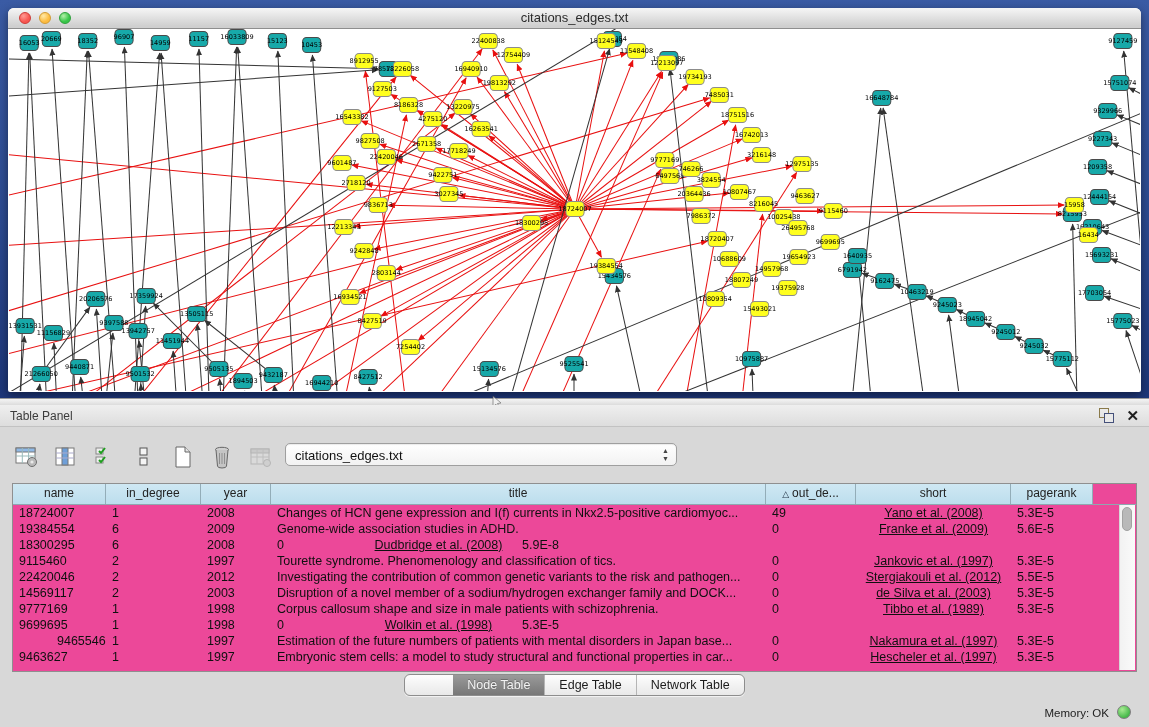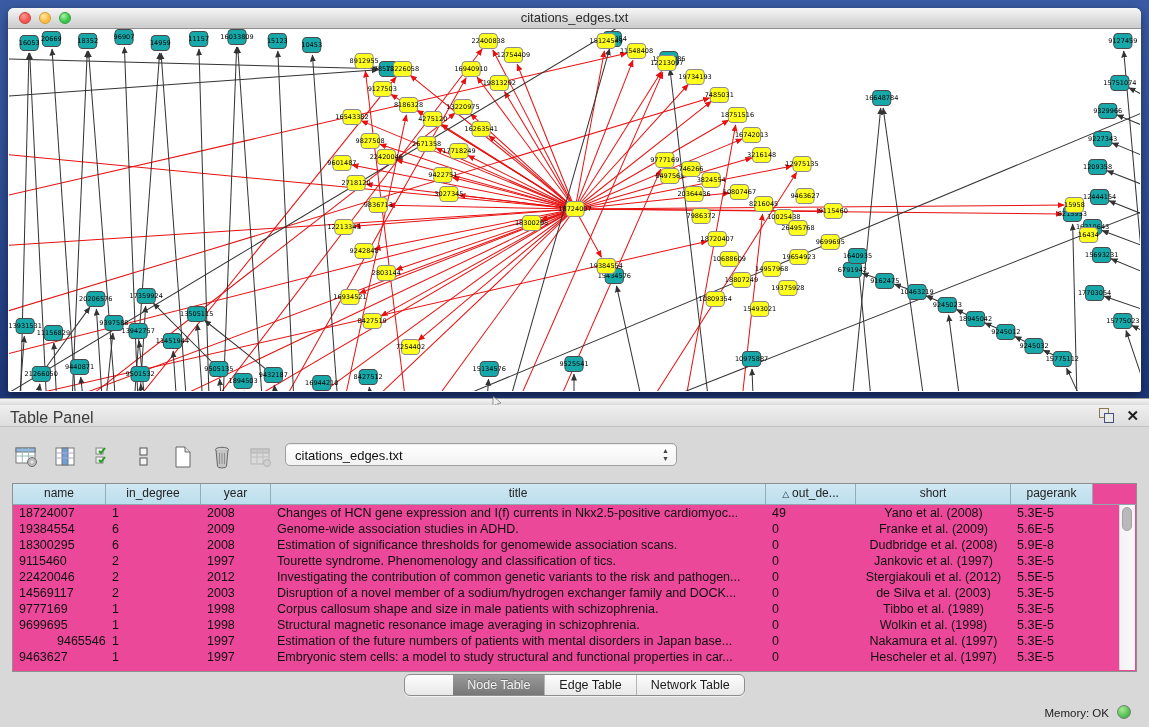--- a/index.html
+++ b/index.html
@@ -47,21 +47,21 @@
     border-top:1px solid #9a9a9a;box-sizing:border-box;
   }
   .cursor-artifact{position:absolute;left:492px;top:-3px;width:10px;height:12px;opacity:.8;}
 
   
   .panel-header{
     position:absolute;left:0;top:405px;width:1149px;height:22px;
     background:linear-gradient(180deg,#efefef,#dddddd);
     border-bottom:1px solid #c2c2c2;box-sizing:border-box;
   }
-  .panel-header .ph-title{position:absolute;left:10px;top:4px;font-size:16px;color:#3c3c3c;}
+  .panel-header .ph-title{position:absolute;left:10px;top:4px;font-size:12px;color:#3c3c3c;}
   .ph-controls{position:absolute;right:10px;top:3px;display:flex;gap:12px;align-items:center;}
   .float-ic{width:15px;height:15px;position:relative;display:inline-block;}
   .float-ic .sq1{position:absolute;left:0;top:0;width:8px;height:8px;border:1.5px solid #8a7a4a;background:transparent;}
   .float-ic .sq2{position:absolute;right:0;bottom:0;width:8px;height:8px;border:1.5px solid #44507a;background:#e9e9e9;}
   .close-ic{font-size:15px;font-weight:bold;color:#1f1f1f;line-height:15px;}
 
   .panel-body{position:absolute;left:0;top:427px;width:1149px;height:300px;background:#d8d8d8;}
 
   
   .toolbar{position:absolute;left:14px;top:15px;height:30px;display:flex;align-items:center;gap:13px;}
@@ -87,21 +87,21 @@
     box-sizing:border-box;height:20px;line-height:19px;text-align:center;
     font-size:12px;color:#222;background:linear-gradient(180deg,#cfe8f3,#bcdeed);
     border-right:1px solid #93adb8;overflow:hidden;white-space:nowrap;
   }
   .th .sort{font-size:9px;color:#234;margin-right:3px;}
   .trow{display:flex;height:16px;}
   .td{
     box-sizing:border-box;height:16px;line-height:16px;font-size:12.5px;color:#101010;
     white-space:nowrap;overflow:hidden;padding-left:6px;
   }
-  .td.center{text-align:center;padding-left:0;}
+  .td.center{text-align:center;padding-left:0;text-decoration:underline;}
   .vscroll{
     position:absolute;top:21px;right:1px;bottom:1px;width:15px;
     background:linear-gradient(90deg,#f2f2f2,#fafafa);
     border-left:1px solid #d6d6d6;
   }
   .vthumb{position:absolute;left:2px;top:2px;width:10px;height:24px;border-radius:6px;background:#b9b9b9;border:1px solid #a2a2a2;box-sizing:border-box;}
 
   
   .tabs{
     position:absolute;left:0;right:0;top:247px;height:22px;
@@ -860,21 +860,20 @@
           <div class="td" style="width: 70px;">2009</div>
           <div class="td" style="width: 495px;">Genome-wide association studies in ADHD.</div>
           <div class="td" style="width: 90px;">0</div>
           <div class="td center" style="width: 155px;">Franke et al. (2009)</div>
           <div class="td" style="width: 82px;">5.6E-5</div>
         </div>
         <div class="trow">
           <div class="td" style="width: 93px;">18300295</div>
           <div class="td" style="width: 95px;">6</div>
           <div class="td" style="width: 70px;">2008</div>
-          <div class="td" style="width: 495px;">Estimation of significance thresholds for genomewide association scans.</div>
           <div class="td" style="width: 90px;">0</div>
           <div class="td center" style="width: 155px;">Dudbridge et al. (2008)</div>
           <div class="td" style="width: 82px;">5.9E-8</div>
         </div>
         <div class="trow">
           <div class="td" style="width: 93px;">9115460</div>
           <div class="td" style="width: 95px;">2</div>
           <div class="td" style="width: 70px;">1997</div>
           <div class="td" style="width: 495px;">Tourette syndrome. Phenomenology and classification of tics.</div>
           <div class="td" style="width: 90px;">0</div>
@@ -905,21 +904,20 @@
           <div class="td" style="width: 70px;">1998</div>
           <div class="td" style="width: 495px;">Corpus callosum shape and size in male patients with schizophrenia.</div>
           <div class="td" style="width: 90px;">0</div>
           <div class="td center" style="width: 155px;">Tibbo et al. (1989)</div>
           <div class="td" style="width: 82px;">5.3E-5</div>
         </div>
         <div class="trow">
           <div class="td" style="width: 93px;">9699695</div>
           <div class="td" style="width: 95px;">1</div>
           <div class="td" style="width: 70px;">1998</div>
-          <div class="td" style="width: 495px;">Structural magnetic resonance image averaging in schizophrenia.</div>
           <div class="td" style="width: 90px;">0</div>
           <div class="td center" style="width: 155px;">Wolkin et al. (1998)</div>
           <div class="td" style="width: 82px;">5.3E-5</div>
         </div>
         <div class="trow">
           <div class="td" style="width: 93px; padding-left: 44px;">9465546</div>
           <div class="td" style="width: 95px;">1</div>
           <div class="td" style="width: 70px;">1997</div>
           <div class="td" style="width: 495px;">Estimation of the future numbers of patients with mental disorders in Japan base...</div>
           <div class="td" style="width: 90px;">0</div>

